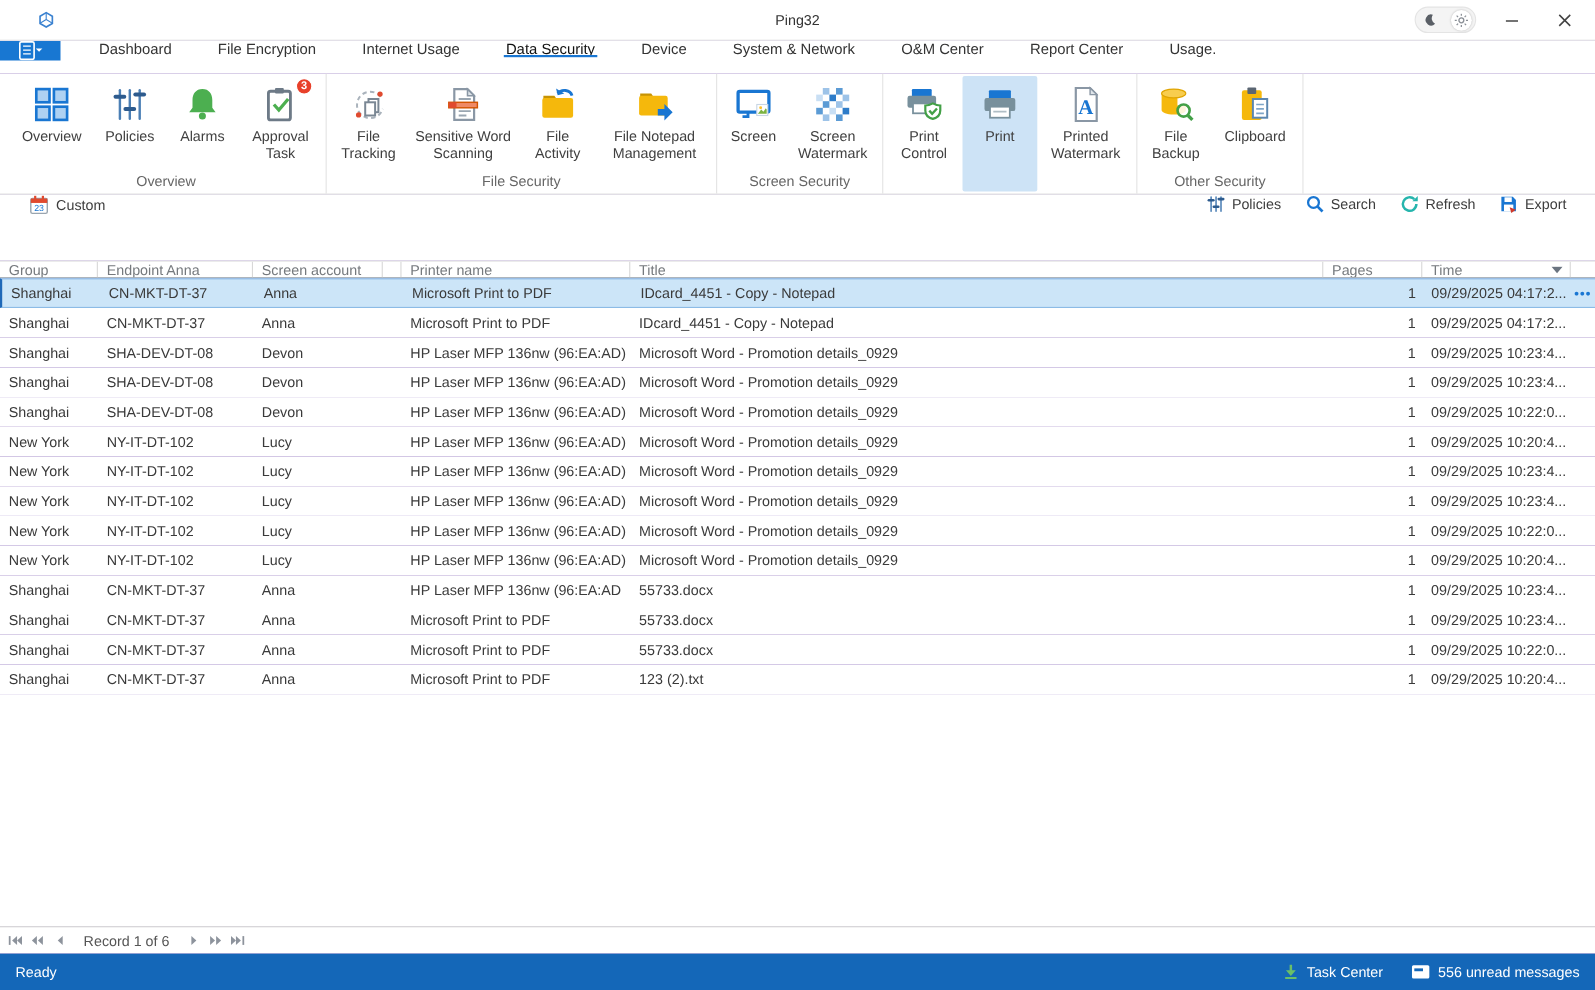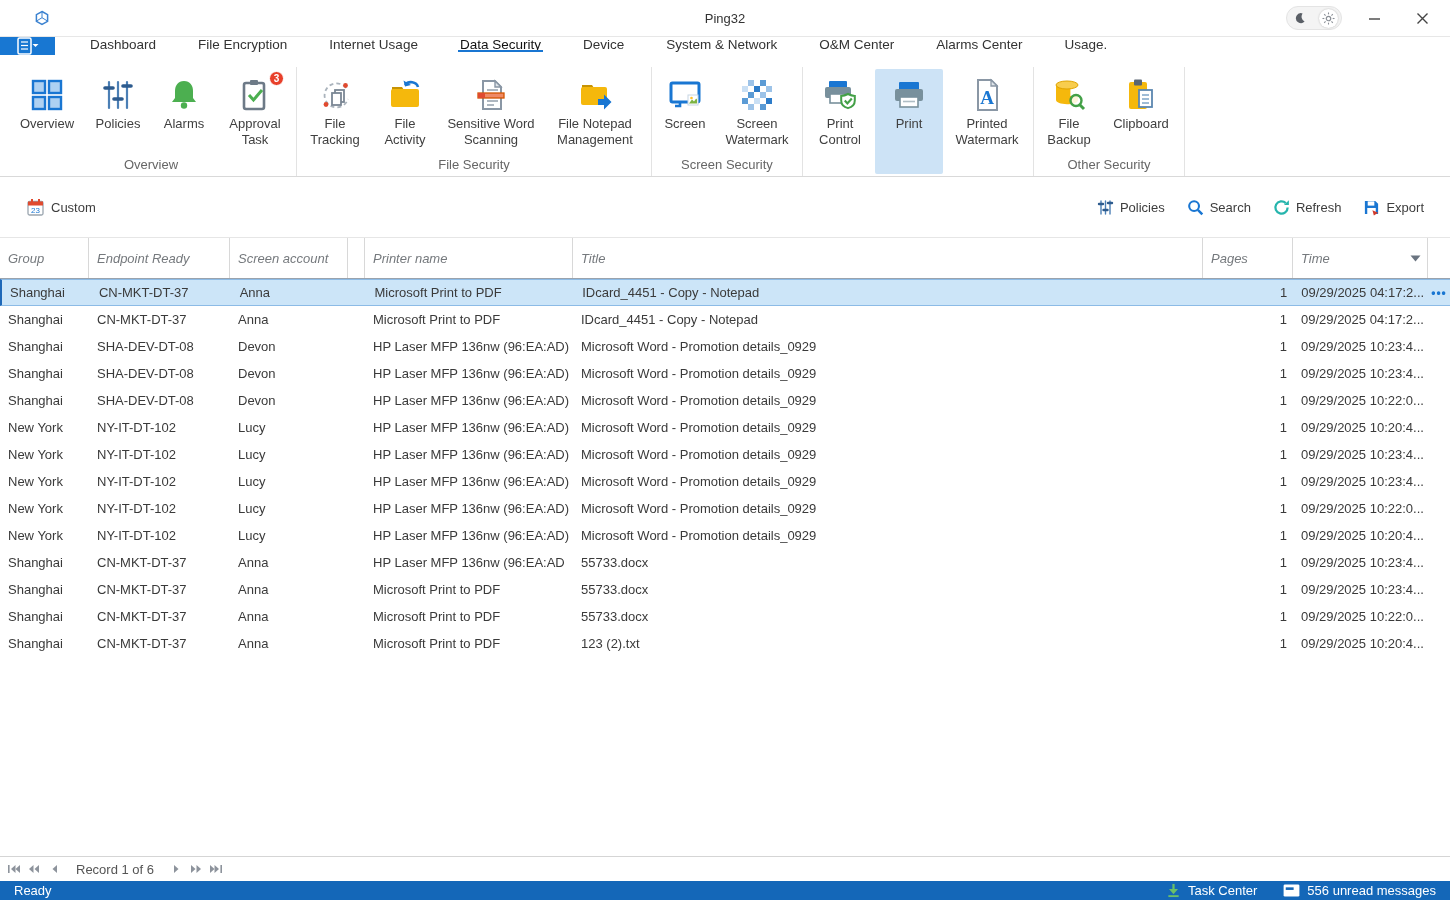--- a/index.html
+++ b/index.html
@@ -31,46 +31,46 @@
   .rgroup { display:flex; flex-direction:column; border-right:1px solid #e3e3e3; padding:0 3px; }
   .ritems { flex:1; display:flex; align-items:stretch; }
   .ritem { display:flex; flex-direction:column; align-items:center; padding-top:8px; margin:2px 1px; border-radius:2px; position:relative; }
   .ritem.selected { background:#cde3f6; }
   .ricon { width:36px; height:36px; display:flex; align-items:center; justify-content:center; }
   .rlabel { margin-top:3px; font-size:13px; line-height:16px; text-align:center; color:#404040; }
   .rgroup-label { height:24px; display:flex; align-items:center; justify-content:center; font-size:13px; color:#666; }
   .badge { position:absolute; top:2px; right:8px; min-width:15px; height:15px; border-radius:8px; background:#e8402a; color:#fff; font-size:10px; font-weight:bold; display:flex; align-items:center; justify-content:center; border:1px solid #fff; }
 
   
-  .toolbar { height:60px; display:flex; align-items:center; padding:0 26px; background:#fff; }
+  .toolbar { height:60px; display:flex; align-items:flex-start; padding:0 26px; background:#fff; }
   .tool-item { display:flex; align-items:center; gap:6px; font-size:13px; color:#3d3d3d; }
   .tool-spacer { flex:1; }
   .tool-right { display:flex; align-items:center; gap:22px; }
 
   
-  .thead { display:flex; height:42px; border-top:1px solid #e6e6e6; border-bottom:1px solid #9aa3ad; background:#fff;font-style:italic; }
+  .thead { display:flex; height:16px; border-top:1px solid #e6e6e6; border-bottom:1px solid #9aa3ad; background:#fff; }
   .hc { display:flex; align-items:center; padding-left:8px; border-right:1px solid #d8d8d8; color:#75797d; font-size:13px; white-space:nowrap; overflow:hidden; }
   .hc-time { justify-content:space-between; padding-right:6px; }
   .c-group{width:89px}.c-endpoint{width:141px}.c-account{width:118px}.c-spacer{width:17px}
   .c-printer{width:208px}.c-title{width:630px}.c-pages{width:90px}.c-time{width:135px}.c-actions{width:22px;border-right:none}
   .tbody { }
   .trow { display:flex; height:27px; background:#fff; }
   .trow.selected { background:#cce5f8; border-top:1px solid #8cbbe6; border-bottom:1px solid #8cbbe6; border-left:2px solid #1e68b8; }
   .tc { display:flex; align-items:center; padding-left:8px; font-size:13px; color:#3a3a3a; white-space:nowrap; overflow:hidden; }
   .tc.c-pages { justify-content:flex-end; padding-right:6px; padding-left:0; }
   .tc.c-actions { padding-left:0; justify-content:center; color:#1976d2; font-weight:bold; font-size:12px; letter-spacing:1px; }
   .tfill { flex:1; background:#fff; }
 
   
   .pager { height:25px; display:flex; align-items:center; border-top:1px solid #d5d5d5; background:#fff; padding-left:6px; gap:4px; }
   .pg-btn { width:16px; height:16px; display:flex; align-items:center; justify-content:center; }
   .pg-label { margin:0 10px; font-size:13px; color:#555; }
 
   
-  .statusbar { height:19px; background:#1467b8; display:flex; align-items:center; color:#fff; font-size:13px; padding:0 14px;gap:44px; }
+  .statusbar { height:33px; background:#1467b8; display:flex; align-items:center; color:#fff; font-size:13px; padding:0 14px;gap:44px; }
   .sb-right { margin-left:auto; display:flex; align-items:center; gap:26px; }
   .sb-item { display:flex; align-items:center; gap:7px; }
 </style>
 </head>
 <body>
 
 <div class="app">
 
   <div class="titlebar">
     <svg class="logo" viewBox="0 0 16 16">
@@ -125,21 +125,21 @@
       </svg>
     </div>
     <div class="tabs">
         <span class="tab">Dashboard</span>
         <span class="tab">File Encryption</span>
         <span class="tab">Internet Usage</span>
         <span class="tab active">Data Security</span>
         <span class="tab">Device</span>
         <span class="tab">System &amp; Network</span>
         <span class="tab">O&amp;M Center</span>
-        <span class="tab">Alarms Center</span>
+        <span class="tab">Report Center</span>
         <span class="tab">Usage.</span>
       </div>
   </div>
 
   <div class="ribbon">
 
     <div class="rgroup">
       <div class="ritems">
         <div class="ritem" style="width:74px">
           <span class="ricon">
@@ -202,44 +202,44 @@
             <svg width="34" height="34" viewBox="0 0 34 34">
               <path d="M28 10a12 12 0 1 0 2 11" fill="none" stroke="#aab3bc" stroke-width="1.8" stroke-dasharray="4 3"></path>
               <circle cx="27.5" cy="7.5" r="2.4" fill="#e04a2f"></circle>
                 <circle cx="8" cy="26.5" r="2.4" fill="#e04a2f"></circle>
               <rect x="17" y="12" width="9" height="12" fill="#fff" stroke="#7a8794" stroke-width="1.8"></rect>
               <rect x="14" y="15" width="9" height="12" fill="#fff" stroke="#7a8794" stroke-width="1.8"></rect>
               </svg>
           </span>
           <span class="rlabel" style="max-width:56px">File Tracking</span>
         </div>
-        <div class="ritem" style="width:68px">
-          <span class="ricon">
-            <svg width="34" height="34" viewBox="0 0 34 34">
-              <path d="M4 9h10l2 3H4z" fill="#c79303"></path>
-              <rect x="3" y="11" width="28" height="18" rx="2" fill="#f5b80c"></rect>
-              <path d="M30 9c-1.5-5.5-9.5-6.5-13-2" fill="none" stroke="#1976d2" stroke-width="2.6"></path>
-              <path d="M15.5 2.5l1.5 6 6-1.5z" fill="#1976d2"></path>
-              </svg>
-          </span>
-          <span class="rlabel" style="max-width:56px">File Activity</span>
-        </div>
         <div class="ritem" style="width:100px">
           <span class="ricon">
             <svg width="34" height="34" viewBox="0 0 34 34">
               <path d="M9 3h12l6 6v22H9z" fill="#fff" stroke="#8a97a5" stroke-width="2"></path>
               <path d="M21 3l6 6h-6z" fill="#dfe5ea" stroke="#8a97a5" stroke-width="1.4"></path>
               <line x1="13" y1="12" x2="24" y2="12" stroke="#9aa6b1" stroke-width="1.6"></line>
               <line x1="13" y1="23" x2="24" y2="23" stroke="#9aa6b1" stroke-width="1.6"></line>
               <line x1="13" y1="27" x2="20" y2="27" stroke="#9aa6b1" stroke-width="1.6"></line>
               <rect x="4" y="15" width="26" height="5" fill="#ef8a66" stroke="#d35400" stroke-width="1.3"></rect>
               <rect x="4" y="15" width="7" height="5" fill="#e04a2f"></rect>
               </svg>
           </span>
           <span class="rlabel" style="max-width:88px">Sensitive Word Scanning</span>
+        </div>
+        <div class="ritem" style="width:68px">
+          <span class="ricon">
+            <svg width="34" height="34" viewBox="0 0 34 34">
+              <path d="M4 9h10l2 3H4z" fill="#c79303"></path>
+              <rect x="3" y="11" width="28" height="18" rx="2" fill="#f5b80c"></rect>
+              <path d="M30 9c-1.5-5.5-9.5-6.5-13-2" fill="none" stroke="#1976d2" stroke-width="2.6"></path>
+              <path d="M15.5 2.5l1.5 6 6-1.5z" fill="#1976d2"></path>
+              </svg>
+          </span>
+          <span class="rlabel" style="max-width:56px">File Activity</span>
         </div>
         <div class="ritem" style="width:104px">
           <span class="ricon">
             <svg width="34" height="34" viewBox="0 0 34 34">
               <path d="M4 7h10l2 3H4z" fill="#c79303"></path>
               <rect x="3" y="9" width="26" height="18" rx="2" fill="#f5b80c"></rect>
               <path d="M20 21h6v-4.5l7.5 7.5-7.5 7.5V27h-6z" fill="#1976d2"></path>
               </svg>
           </span>
           <span class="rlabel" style="max-width:92px">File Notepad Management</span>
@@ -404,21 +404,21 @@
           <rect x="4.5" y="9.5" width="9" height="6.5" fill="#fff"></rect>
           <path d="M10 12l6 2.5-4.5 3z" fill="#d03a2b"></path>
           </svg>
         <span>Export</span>
       </div>
     </div>
   </div>
 
   <div class="thead">
     <div class="hc c-group">Group</div>
-    <div class="hc c-endpoint">Endpoint Ready</div>
+    <div class="hc c-endpoint">Endpoint Anna</div>
     <div class="hc c-account">Screen account</div>
     <div class="hc c-spacer"></div>
     <div class="hc c-printer">Printer name</div>
     <div class="hc c-title">Title</div>
     <div class="hc c-pages">Pages</div>
     <div class="hc c-time hc-time">
       <span>Time</span>
       <svg width="11" height="7" viewBox="0 0 11 7">
           <path d="M0.5 0.5h10L5.5 6.5z" fill="#6a7480"></path>
         </svg>

